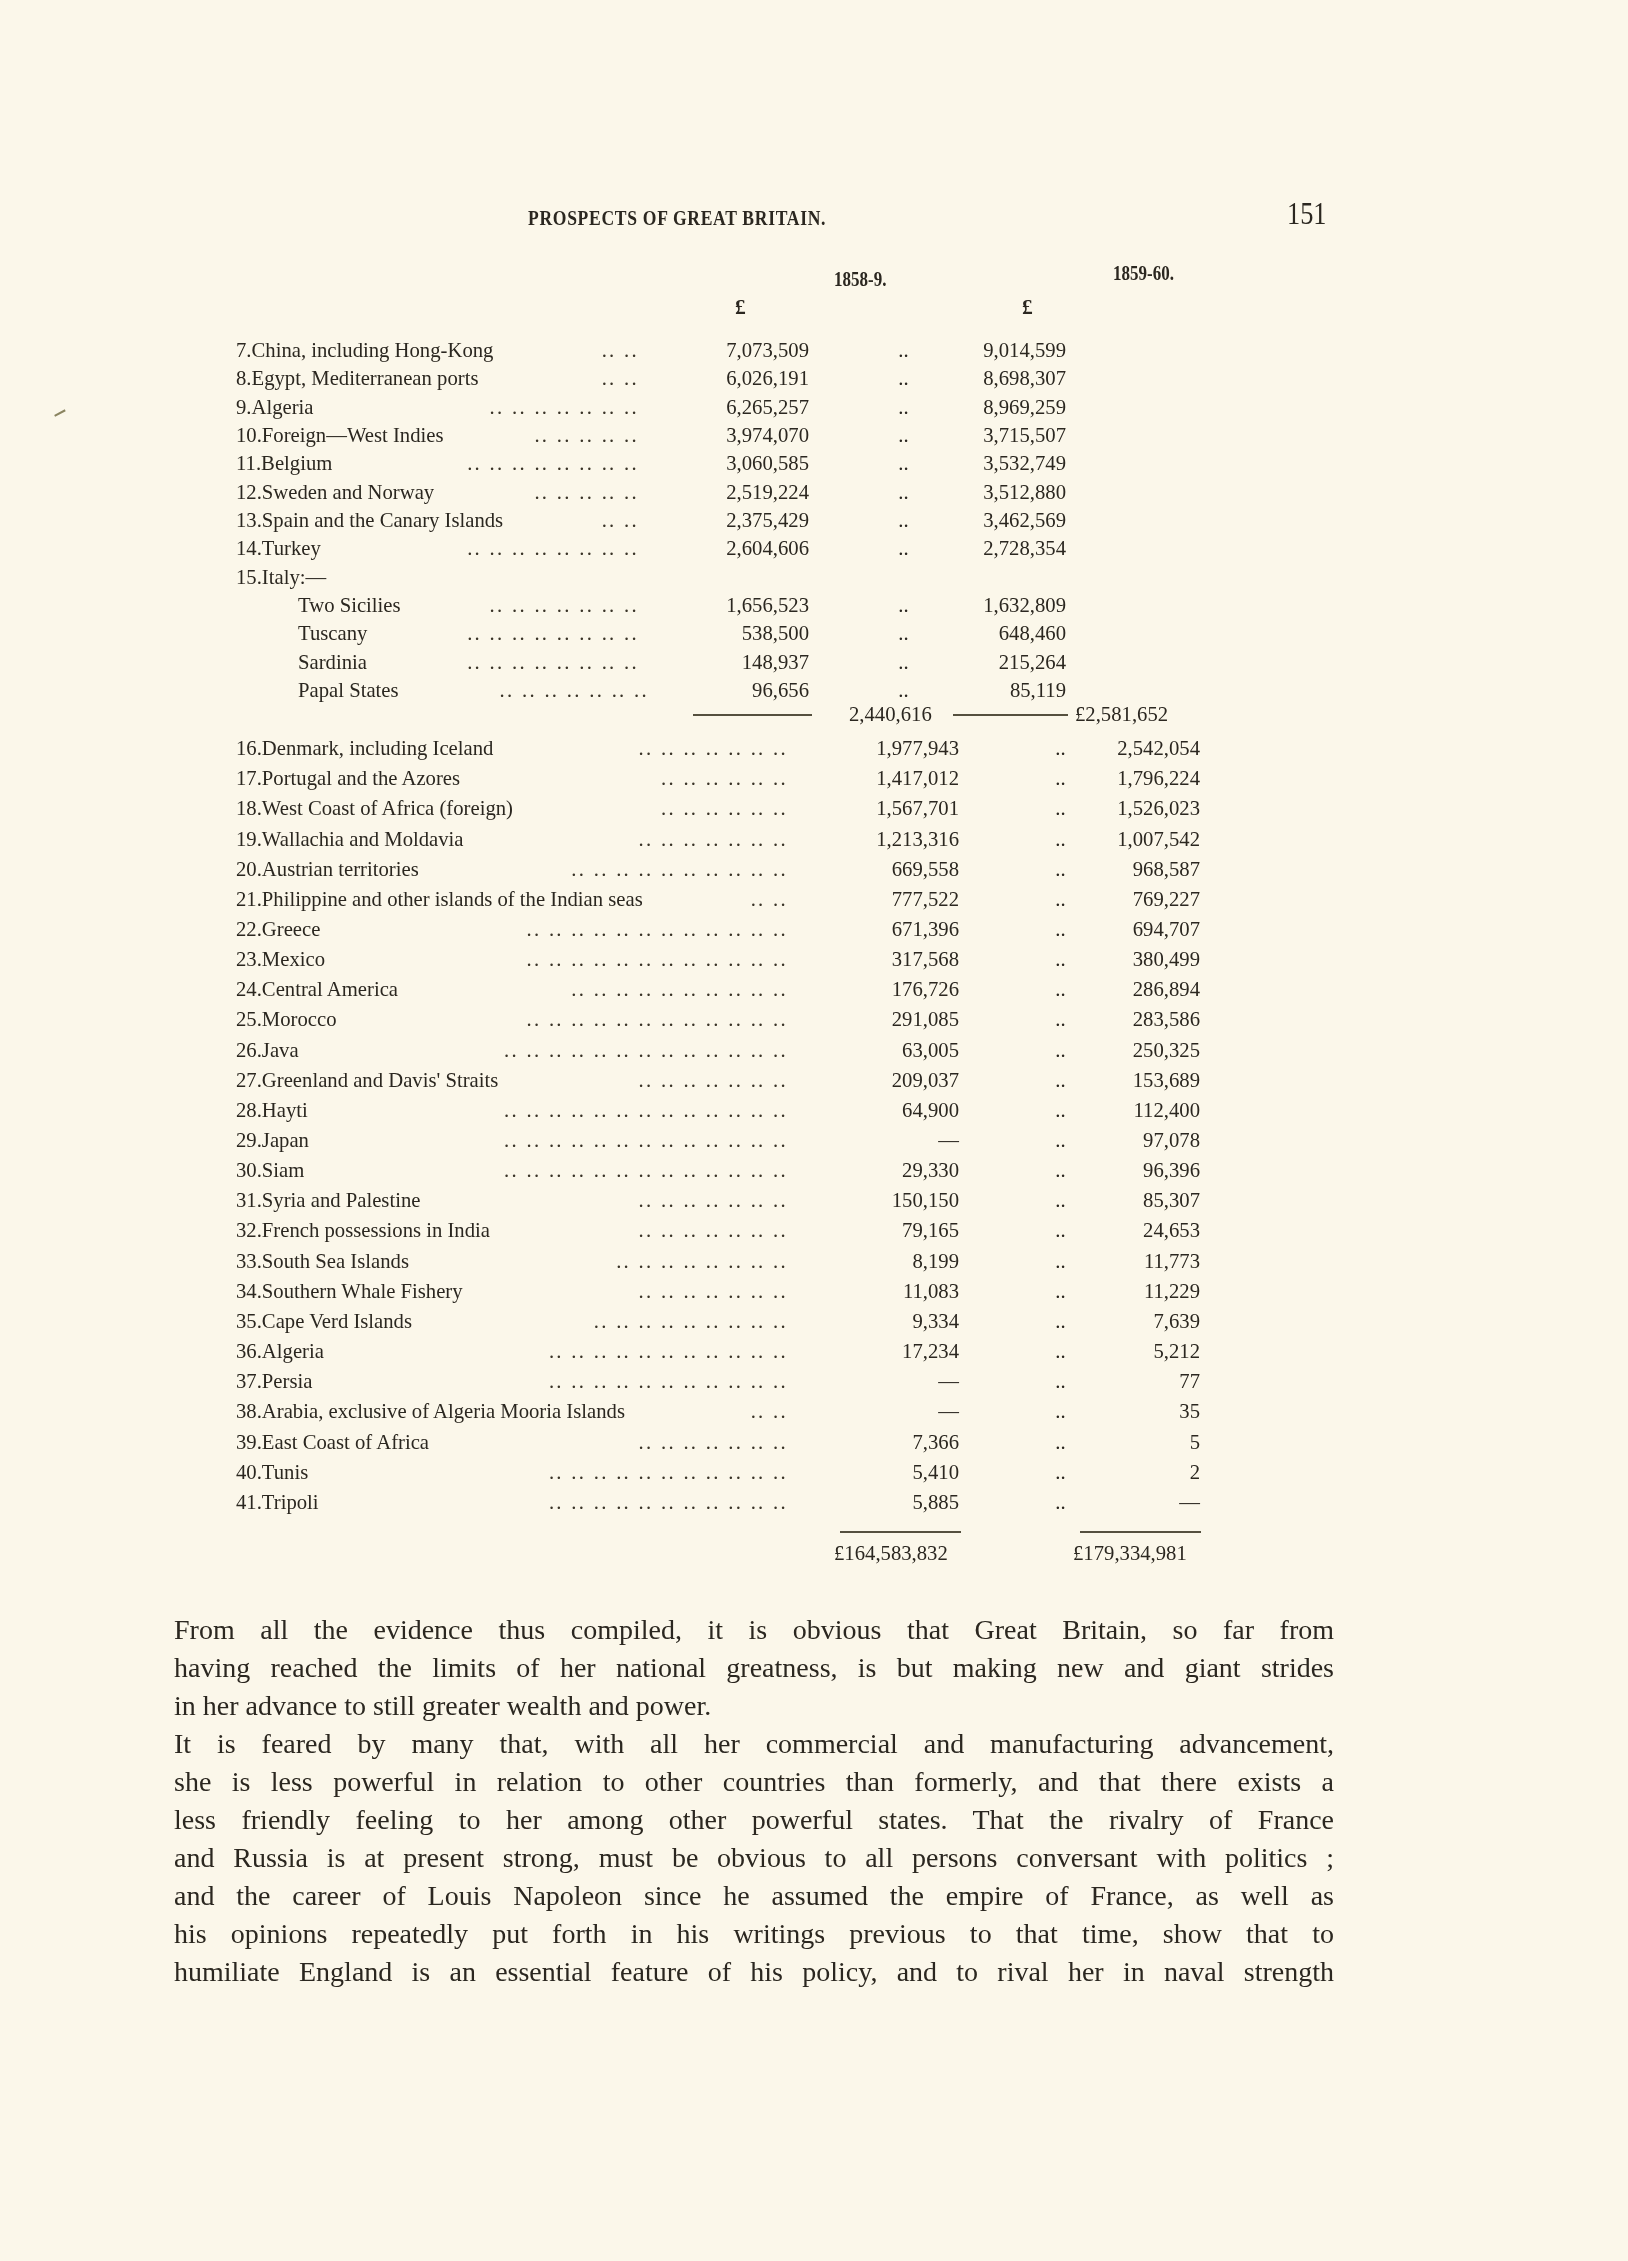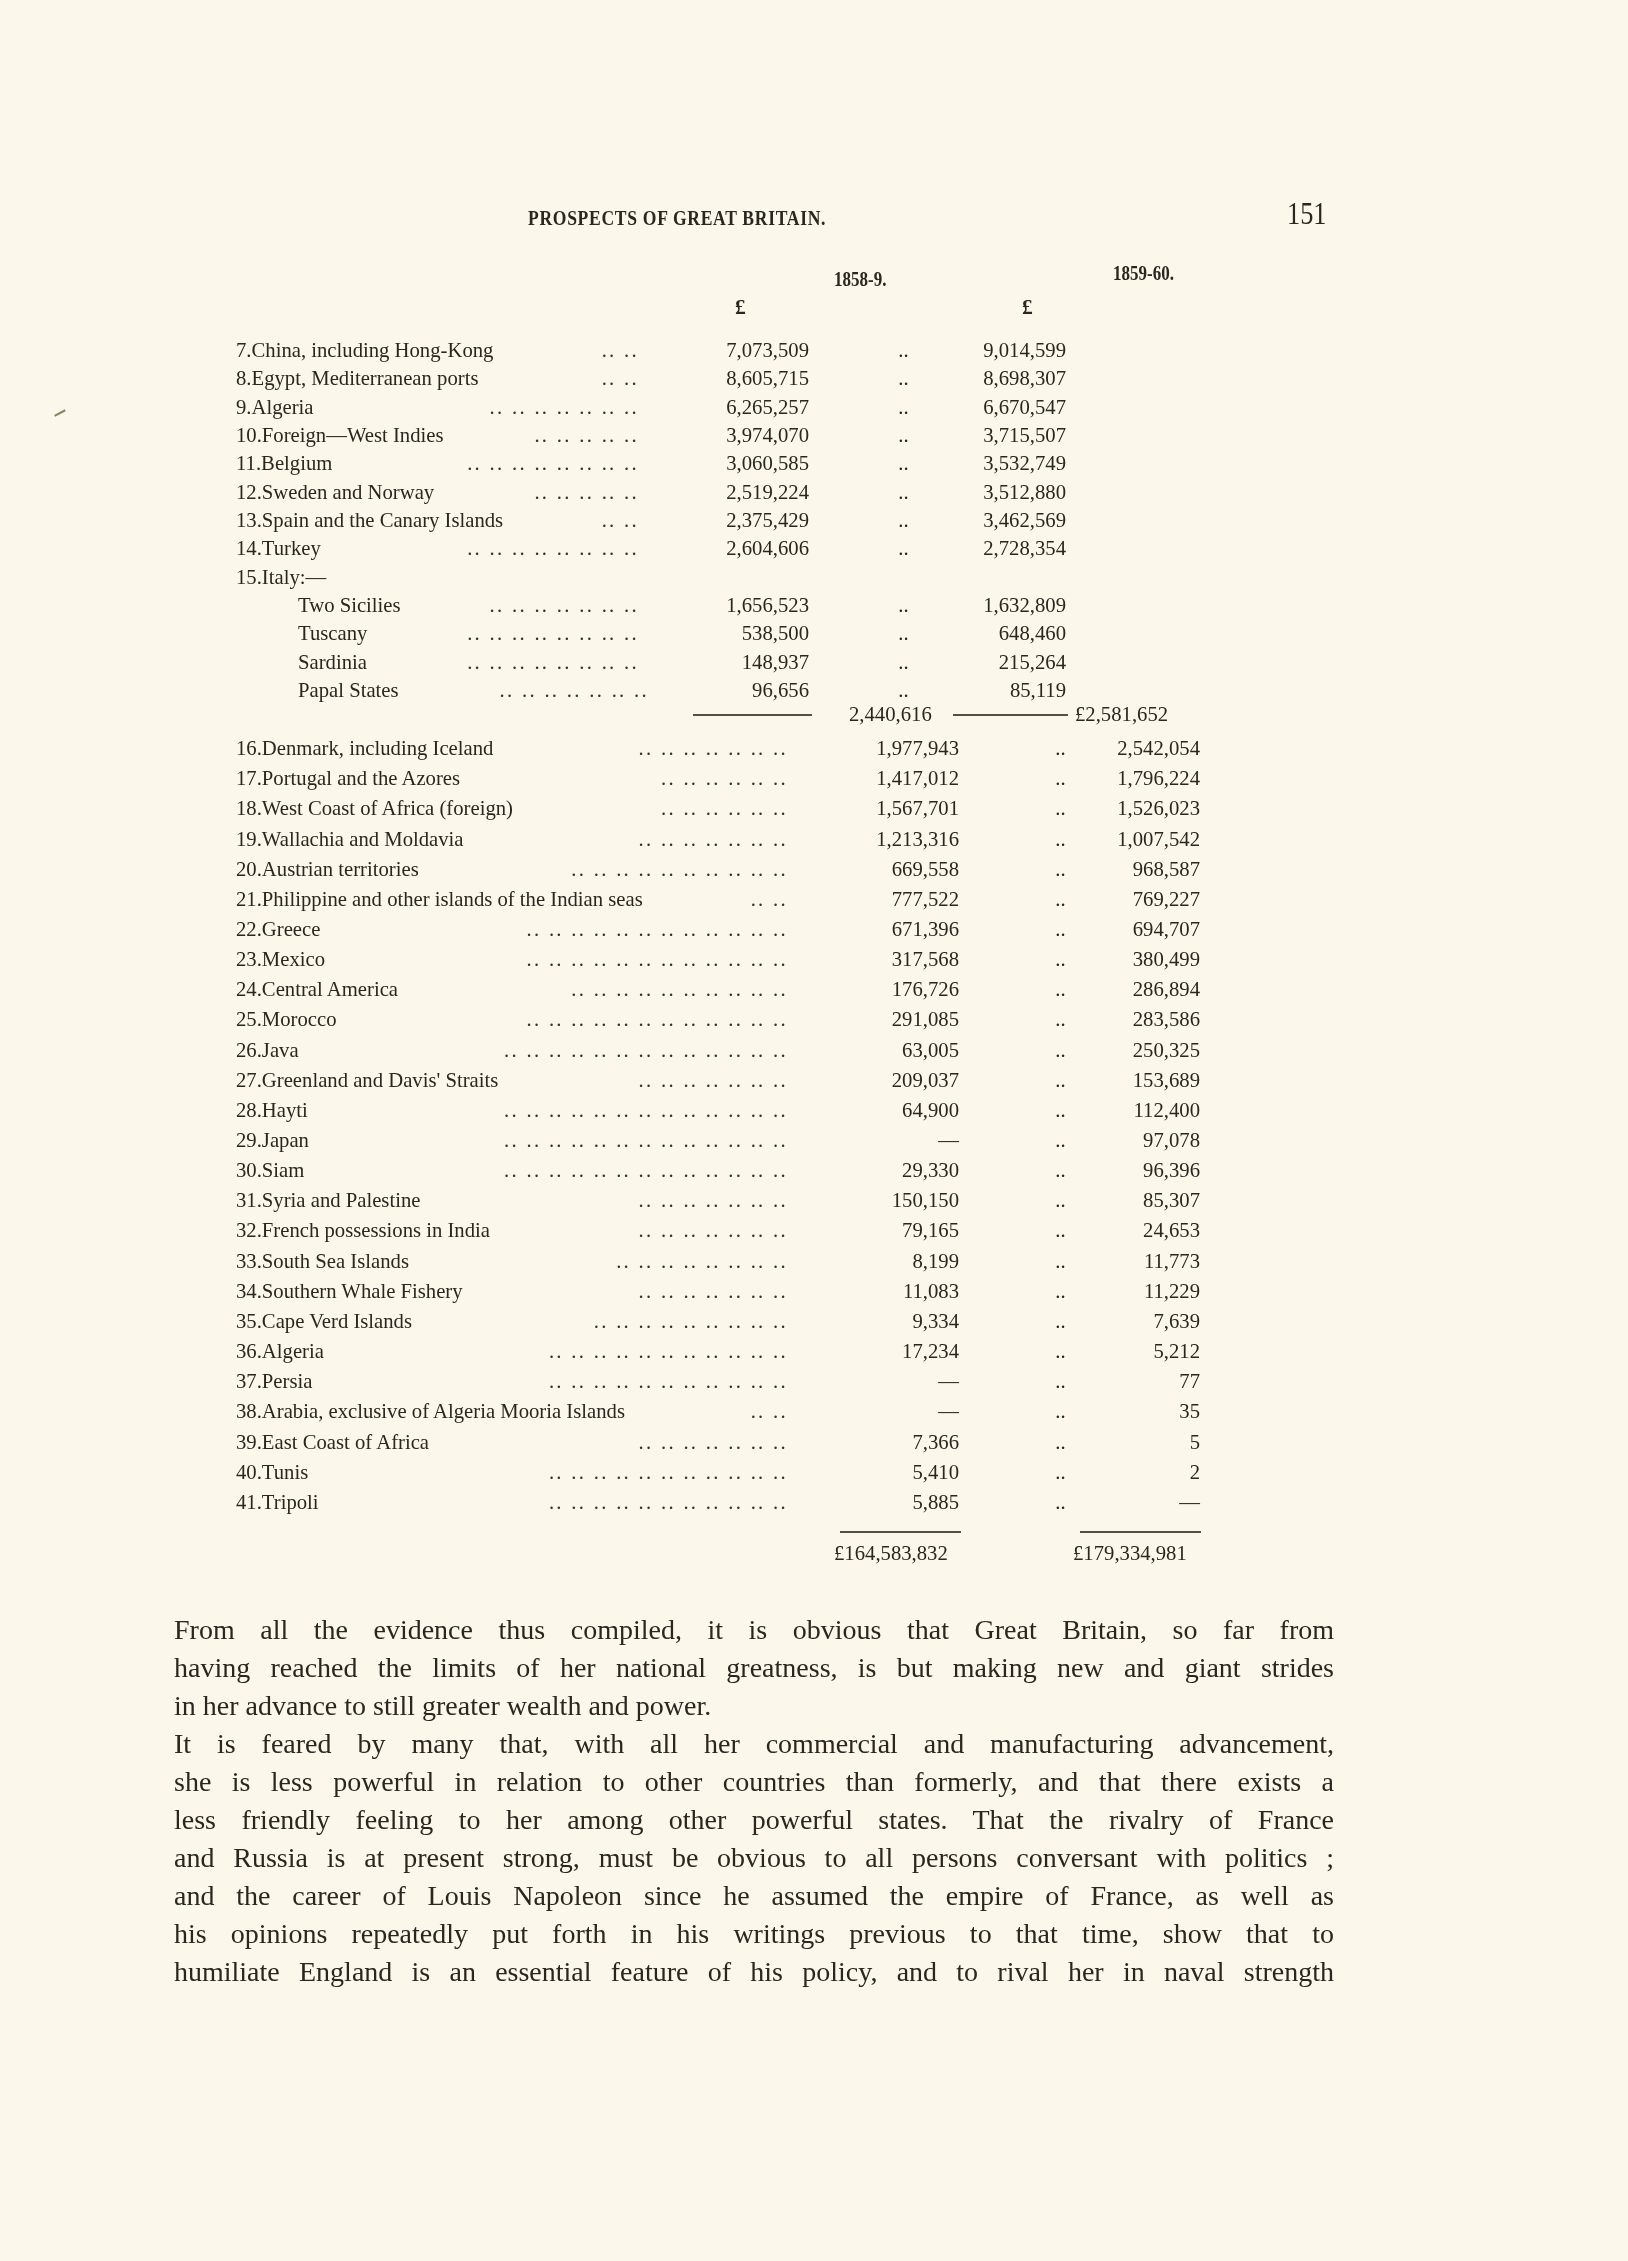--- a/index.html
+++ b/index.html
@@ -85,30 +85,30 @@
       <div class="row grpA" style="top: 335px;">
         <span class="label"><span class="num">7. </span><span class="name">China, including Hong-Kong</span></span>
         <span class="leader" style="right: 989px;">.. ..</span>
         <span class="v1">7,073,509</span>
         <span class="mid">..</span>
         <span class="v2">9,014,599</span>
       </div>
       <div class="row grpA" style="top: 363px;">
         <span class="label"><span class="num">8. </span><span class="name">Egypt, Mediterranean ports</span></span>
         <span class="leader" style="right: 989px;">.. ..</span>
-        <span class="v1">8,605,715</span>
+        <span class="v1">6,026,191</span>
         <span class="mid">..</span>
         <span class="v2">8,698,307</span>
       </div>
       <div class="row grpA" style="top: 392px;">
         <span class="label"><span class="num">9. </span><span class="name">Algeria</span></span>
         <span class="leader" style="right: 989px;">.. .. .. .. .. .. ..</span>
         <span class="v1">6,265,257</span>
         <span class="mid">..</span>
-        <span class="v2">6,670,547</span>
+        <span class="v2">8,969,259</span>
       </div>
       <div class="row grpA" style="top: 420px;">
         <span class="label"><span class="num">10. </span><span class="name">Foreign—West Indies</span></span>
         <span class="leader" style="right: 989px;">.. .. .. .. ..</span>
         <span class="v1">3,974,070</span>
         <span class="mid">..</span>
         <span class="v2">3,715,507</span>
       </div>
       <div class="row grpA" style="top: 448px;">
         <span class="label"><span class="num">11. </span><span class="name">Belgium</span></span>

